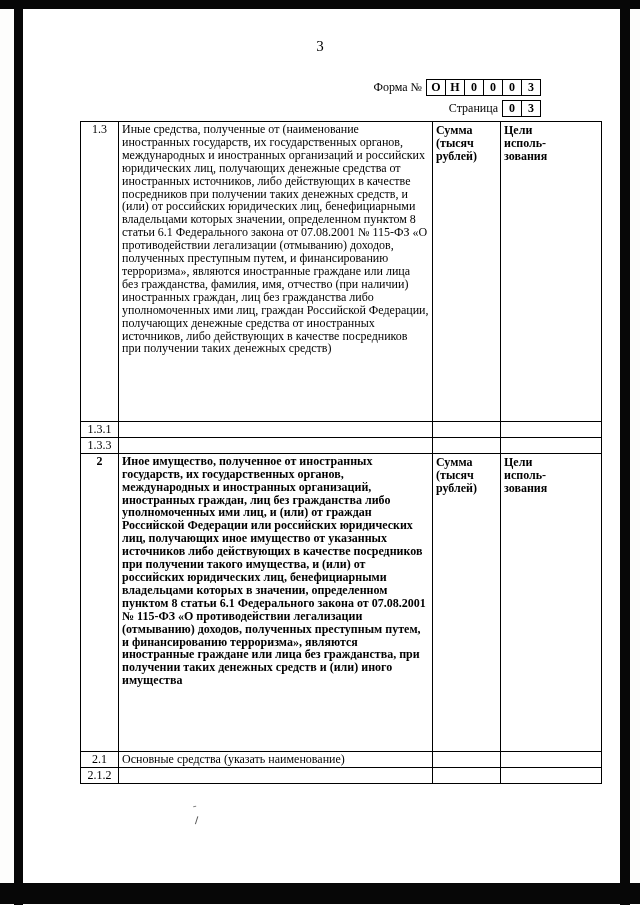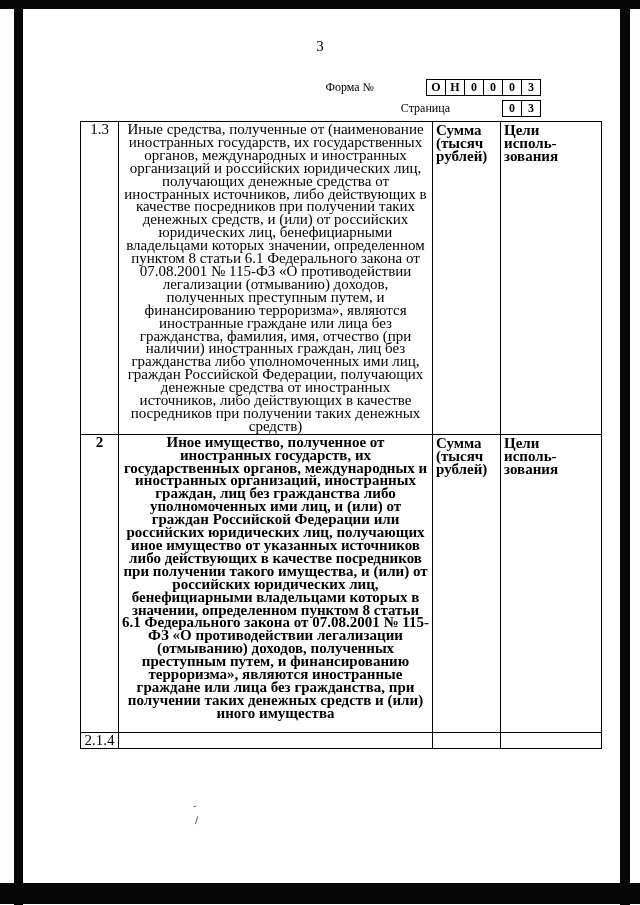--- a/index.html
+++ b/index.html
@@ -21,21 +21,20 @@
 
   .page-number {
     position: absolute; top: 38px; left: 0; width: 640px;
     text-align: center; font-size: 15px;
   }
 
   .form-line {
     position: absolute; right: 99px;
     display: flex; align-items: center; justify-content: flex-end;
     font-size: 12px;
-    gap: 48px;
   }
   .form-line-1 { top: 79px; }
   .form-line-2 { top: 100px; }
   .form-label { margin-right: 4px; white-space: nowrap; }
   .code-boxes { display: flex; }
   .code-box {
     width: 20px; height: 17px;
     border: 1px solid #000; margin-left: -1px;
     text-align: center; font-weight: bold;
     font-size: 12px; line-height: 15px;
@@ -44,31 +43,31 @@
 
   table.form-table {
     position: absolute; left: 80px; top: 121px;
     width: 521px;
     border-collapse: collapse;
     table-layout: fixed;
   }
   .form-table td {
     border: 1px solid #000;
     vertical-align: top;
-    font-size: 15px;
+    font-size: 12px;
     line-height: 12.9px;
     padding: 1px 3px 1px 3px;
   }
   .col-num { width: 38px; }
   .col-text { width: 314px; }
   .col-sum { width: 68px; }
   .col-purpose { width: 101px; }
 
   td.num { text-align: center; padding-left: 1px; padding-right: 1px; }
-  td.txt { text-align: center; }
+  td.txt { text-align: left; }
   td.hdr { text-align: left; font-weight: bold; padding-top: 2px; }
   td.bold-txt { font-weight: bold; }
   tr.row-tall-1 td { height: 300px; }
   tr.row-tall-2 td { height: 298px; }
   tr.row-small td { height: 13px; }
 
   .scan-artifact {
     position: absolute; left: 196px; top: 817px;
     width: 6px; height: 8px;
     border-left: 1.5px solid #222;
@@ -131,38 +130,56 @@
         <div>(тысяч</div>
         <div>рублей)</div>
       </td>
       <td class="hdr">
         <div>Цели</div>
         <div>исполь-</div>
         <div>зования</div>
       </td>
     </tr>
 
+    <tr class="row-small">
+      <td class="num">1.3.1</td>
+      <td class="txt"></td>
+      <td></td>
+      <td></td>
+    </tr>
+    <tr class="row-small">
+      <td class="num">1.3.3</td>
+      <td class="txt"></td>
+      <td></td>
+      <td></td>
+    </tr>
 
     <tr class="row-tall-2">
       <td class="num bold-txt">2</td>
       <td class="txt bold-txt">Иное имущество, полученное от иностранных государств, их государственных органов, международных и иностранных организаций, иностранных граждан, лиц без гражданства либо уполномоченных ими лиц, и (или) от граждан Российской Федерации или российских юридических лиц, получающих иное имущество от указанных источников либо действующих в качестве посредников при получении такого имущества, и (или) от российских юридических лиц, бенефициарными владельцами которых в значении, определенном пунктом 8 статьи 6.1 Федерального закона от 07.08.2001 № 115-ФЗ «О противодействии легализации (отмыванию) доходов, полученных преступным путем, и финансированию терроризма», являются иностранные граждане или лица без гражданства, при получении таких денежных средств и (или) иного имущества</td>
       <td class="hdr">
         <div>Сумма</div>
         <div>(тысяч</div>
         <div>рублей)</div>
       </td>
       <td class="hdr">
         <div>Цели</div>
         <div>исполь-</div>
         <div>зования</div>
       </td>
     </tr>
 
     <tr class="row-small">
-      <td class="num">2.1.4</td>
+      <td class="num">2.1</td>
+      <td class="txt">Основные средства (указать наименование)</td>
+      <td></td>
+      <td></td>
+    </tr>
+    <tr class="row-small">
+      <td class="num">2.1.2</td>
       <td class="txt"></td>
       <td></td>
       <td></td>
     </tr>
   </tbody>
 </table>
 
 <div class="scan-artifact"></div>
 <div class="scan-artifact-2"></div>
 

